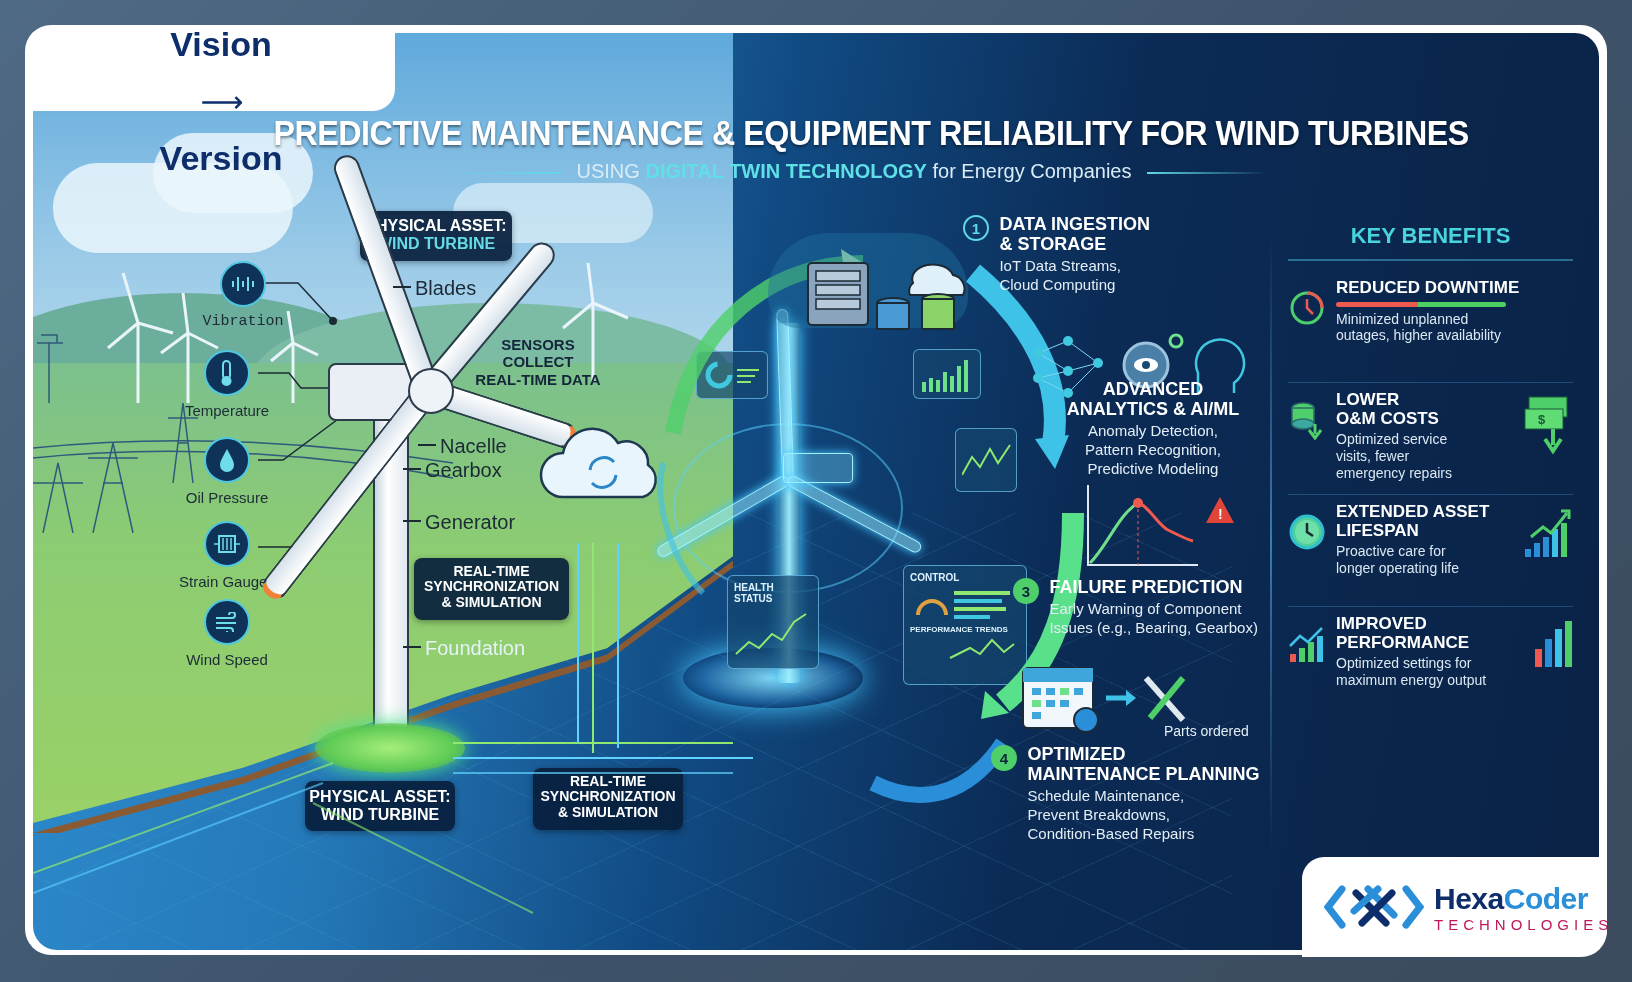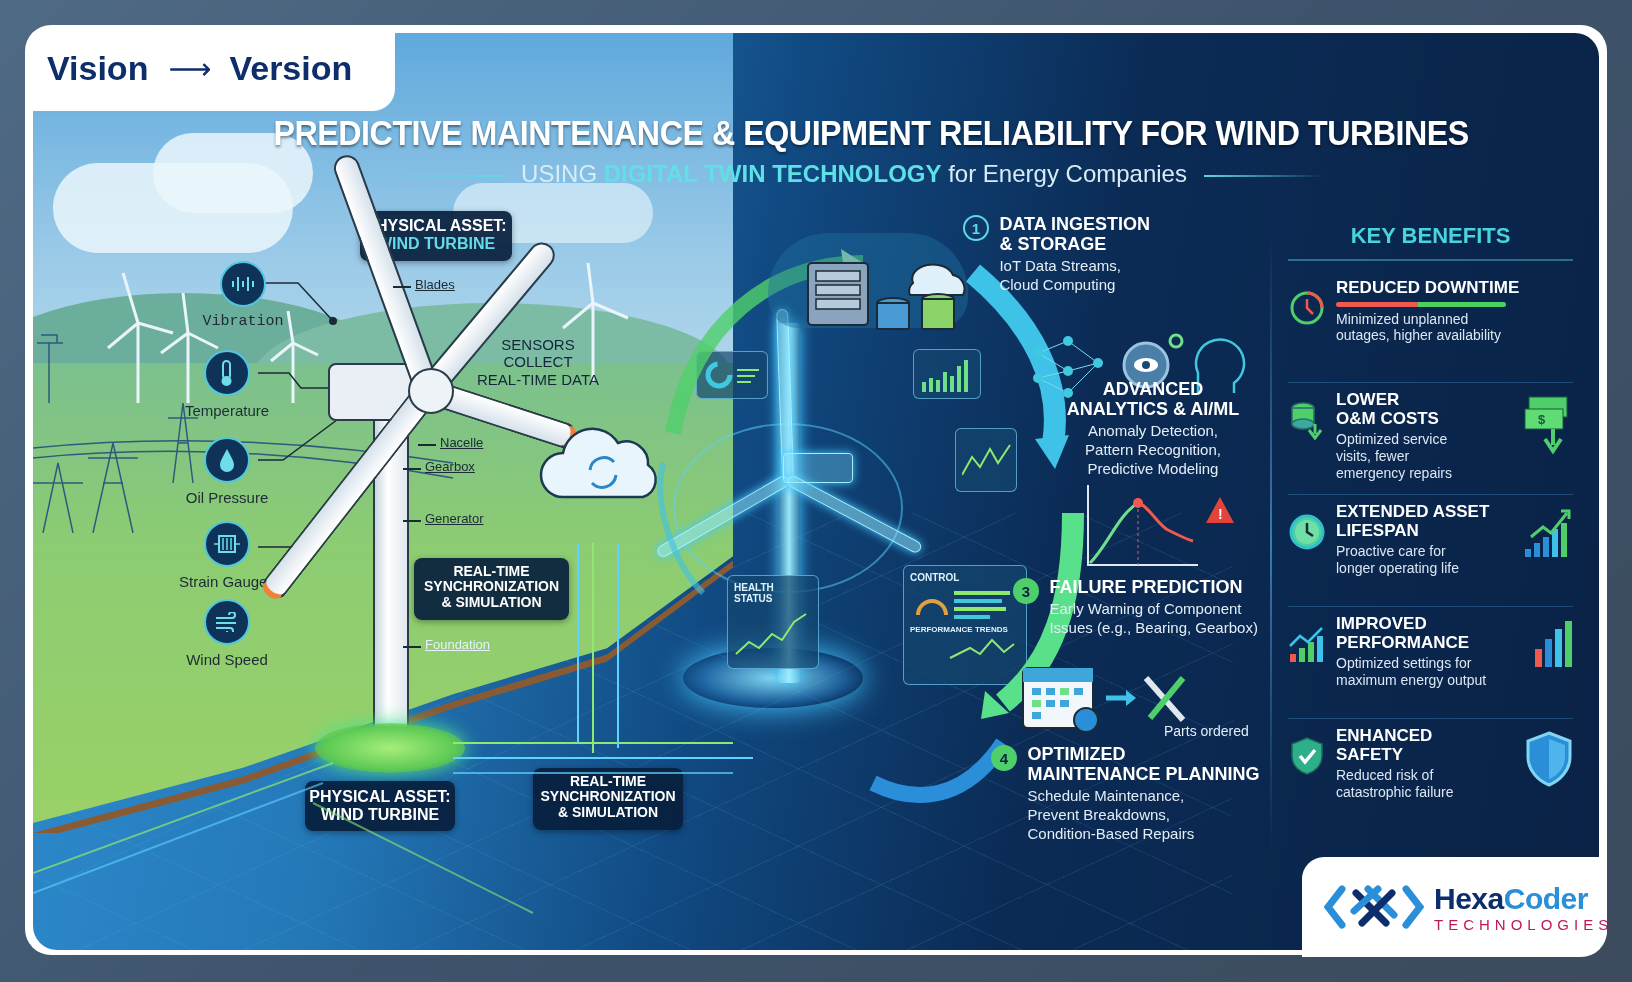--- a/index.html
+++ b/index.html
@@ -9,21 +9,21 @@
     font-family: "Liberation Sans", sans-serif;
     position: relative;
   }
   .frame {
     position: absolute; left: 25px; top: 25px; width: 1582px; height: 930px;
     background: #fff; border-radius: 26px;
   }
   .brand-tab {
     position: absolute; left: 25px; top: 25px; width: 370px; height: 86px;
     display: flex; align-items: center; padding-left: 22px; gap: 20px;
-    color: #0d2d6b; font-weight: 700; font-size: 34px;
+    color: #0d2d6b; font-weight: 700; font-size: 34px; flex-direction: column;
   }
   .brand-tab .arrow { font-size: 30px; font-weight: 400; letter-spacing: -2px; }
   .canvas {
     position: absolute; left: 33px; top: 33px; width: 1566px; height: 917px;
     border-radius: 24px; overflow: hidden;
     background: linear-gradient(100deg, #2f8ed0 0%, #2478b8 25%, #114a82 45%, #0b2b55 65%, #0a2246 100%);
   }
   .canvas-cut {
     position: absolute; left: 33px; top: 33px; width: 362px; height: 78px;
     background: #fff; border-bottom-right-radius: 22px;
@@ -61,45 +61,45 @@
   }
 
   .title {
     position: absolute; left: 0; width: 100%; top: 80px; text-align: center;
     color: #fff; font-family: "Liberation Sans", sans-serif; font-weight: 700;
     font-size: 35px; letter-spacing: -0.5px; text-shadow: 0 2px 3px rgba(0,0,0,.45);
     transform: scaleX(.92); padding-left: 120px;
   }
   .subtitle {
     position: absolute; left: 0; width: 100%; top: 127px; text-align: center;
-    color: #d8ecf7; font-size: 24px; padding-left: 76px;
+    color: #d8ecf7; font-size: 20px; padding-left: 76px;
   }
   .subtitle .hl { color: #5fe0e6; font-weight: 700; }
   .subtitle .rule { display: inline-block; width: 120px; height: 2px; background: linear-gradient(90deg, transparent, #5fd8e8); vertical-align: middle; margin: 0 10px; }
   .subtitle .rule.r { background: linear-gradient(90deg, #5fd8e8, transparent); }
 
   .dark-label {
     position: absolute; background: rgba(8,30,60,.92); color: #fff;
     border-radius: 8px; text-align: center; font-weight: 700; line-height: 1.1;
     box-shadow: 0 2px 6px rgba(0,0,0,.35);
   }
   .dark-label .accent { color: #65dbe8; }
 
   .sensor { position: absolute; width: 100px; text-align: center; }
   .sensor .circle {
     width: 46px; height: 46px; border-radius: 50%; margin: 0 auto;
     background: #0f3358; border: 2px solid #4fc7e0; color: #6fdcec;
     display: flex; align-items: center; justify-content: center; font-size: 22px;
   }
   .sensor .lbl { font-size: 15px; color: #1e2b36; margin-top: 6px; }
 
-  .part-label { position: absolute; font-size: 13px; color: #1b2a35; text-decoration: underline; }
+  .part-label { position: absolute; font-size: 20px; color: #1b2a35; }
   .part-label::before { content: ""; position: absolute; left: -22px; top: 9px; width: 18px; height: 1.5px; background: #1b2a35; }
 
-  .plain-dark { position: absolute; color: #13263a; font-weight: 400; font-size: 15px; text-align: center; line-height: 1.15; }
+  .plain-dark { position: absolute; color: #13263a; font-weight: 700; font-size: 15px; text-align: center; line-height: 1.15; }
 
   
   .tower { position: absolute; width: 36px; background: linear-gradient(90deg, #c9d6e0, #ffffff 40%, #dfe8ef); border: 2px solid #2b3b4a; }
   .blade { position: absolute; height: 26px; background: linear-gradient(180deg, #ffffff, #d6e1ea); border: 2px solid #2b3b4a; border-radius: 14px 40px 40px 14px; transform-origin: 0 50%; }
   .hub { position: absolute; width: 46px; height: 46px; border-radius: 50%; background: #eef3f7; border: 2px solid #2b3b4a; }
   .nacelle { position: absolute; width: 90px; height: 58px; background: #e9eff4; border: 2px solid #2b3b4a; border-radius: 8px; }
 
   
   .holo-tower { position: absolute; width: 22px; background: linear-gradient(90deg, rgba(100,220,255,.35), rgba(160,240,255,.95), rgba(100,220,255,.35)); box-shadow: 0 0 14px #46c8ff; border-radius: 4px; }
   .holo-blade { position: absolute; height: 12px; background: rgba(140,230,255,.55); border: 1.5px solid #9ff0ff; box-shadow: 0 0 10px #46c8ff; border-radius: 8px; transform-origin: 0 50%; }
@@ -593,38 +593,20 @@
             <rect x="22" y="10" width="7" height="38" fill="#3fc2e8"></rect>
             <rect x="32" y="2" width="7" height="46" fill="#4fcf6a"></rect>
           </svg>
       </div>
       <div class="btitle">IMPROVED</div>
       <div class="btitle">PERFORMANCE</div>
       <div class="bdesc">Optimized settings for</div>
       <div class="bdesc" style="margin-top:0">maximum energy output</div>
     </div>
 
-    <div class="benefit">
-      <div class="bicon">
-        <svg width="36" height="40">
-            <path d="M18 2 L33 8 V20 C33 30 25 36 18 38 C11 36 3 30 3 20 V8 Z" fill="#2fae8a" stroke="#1b6a58" stroke-width="1.5"></path>
-            <path d="M11 20 L16 26 L26 14" stroke="#fff" stroke-width="3.5" fill="none"></path>
-          </svg>
-      </div>
-      <div class="bdeco">
-        <svg width="48" height="56">
-            <path d="M24 2 L45 10 V26 C45 40 34 50 24 54 C14 50 3 40 3 26 V10 Z" fill="#2a8fd8" stroke="#7fd6f2" stroke-width="3"></path>
-            <path d="M24 8 L40 14 V26 C40 37 32 45 24 48 Z" fill="#4fb4ec"></path>
-          </svg>
-      </div>
-      <div class="btitle">ENHANCED</div>
-      <div class="btitle">SAFETY</div>
-      <div class="bdesc">Reduced risk of</div>
-      <div class="bdesc" style="margin-top:0">catastrophic failure</div>
-    </div>
   </div>
 </div>
 
 <div class="canvas-cut"></div>
 <div class="brand-tab">
   <span>Vision</span>
   <span class="arrow">⟶</span>
   <span>Version</span>
 </div>
 

